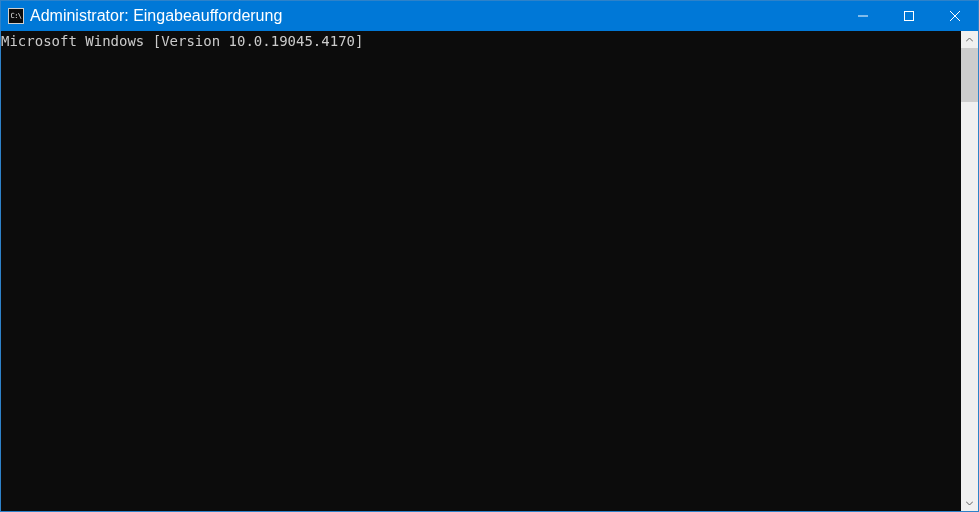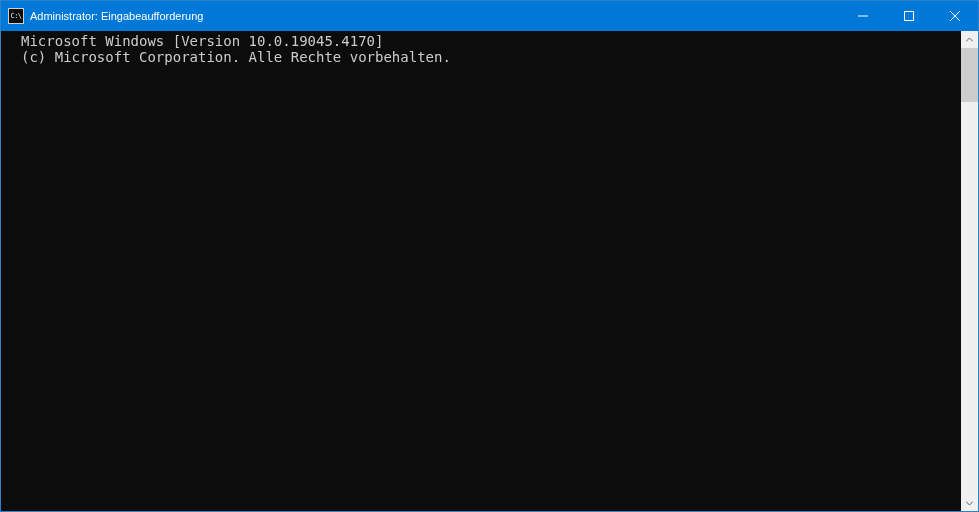--- a/index.html
+++ b/index.html
@@ -37,21 +37,21 @@
       display: flex;
       align-items: center;
       justify-content: center;
       font-family: Consolas, monospace;
       font-size: 7px;
       letter-spacing: -0.5px;
       color: #e8e8e8;
       line-height: 1;
     }
     .titlebar-title {
-      font-size: 11px;
+      font-size: 16px;
       flex: 1 1 auto;
       white-space: nowrap;
       overflow: hidden;
       line-height: 30px;
     }
     .win-buttons {
       display: flex;
       height: 100%;
     }
     .win-btn {
@@ -73,21 +73,21 @@
       flex: 1 1 auto;
       background: #0c0c0c;
       color: #cccccc;
       font-family: Consolas, "Lucida Console", monospace;
       font-size: 14px;
       line-height: 16px;
       padding: 2px 0 0 0;
       white-space: pre;
       overflow: hidden;
     }
-    .terminal .line { white-space: pre; padding-left: 20px; }
+    .terminal .line { white-space: pre; }
     .cursor {
       display: inline-block;
       width: 8px;
       height: 3px;
       background: #cccccc;
       vertical-align: -1px;
     }
     .scrollbar {
       width: 17px;
       flex: 0 0 17px;
@@ -138,21 +138,21 @@
       <div class="win-btn">
         <svg width="10" height="10" viewBox="0 0 10 10">
           <line x1="0" y1="0" x2="10" y2="10" stroke="#ffffff" stroke-width="1"></line>
           <line x1="10" y1="0" x2="0" y2="10" stroke="#ffffff" stroke-width="1"></line>
         </svg>
       </div>
     </div>
   </div>
 
   <div class="client-area">
-    <div class="terminal"><div class="line">Microsoft Windows [Version 10.0.19045.4170]</div><div class="line">(c) Microsoft Corporation. Alle Rechte vorbehalten.</div><div class="line"></div></div>
+    <div class="terminal"><div class="line">Microsoft Windows [Version 10.0.19045.4170]</div><div class="line"></div></div>
 
     <div class="scrollbar">
       <div class="sb-btn">
         <svg width="7" height="4" viewBox="0 0 7 4">
           <polyline points="0,3.5 3.5,0 7,3.5" fill="none" stroke="#606060" stroke-width="1"></polyline>
         </svg>
       </div>
       <div class="sb-track">
         <div class="sb-thumb" style="top: 0%; height: 12%;"></div>
       </div>

